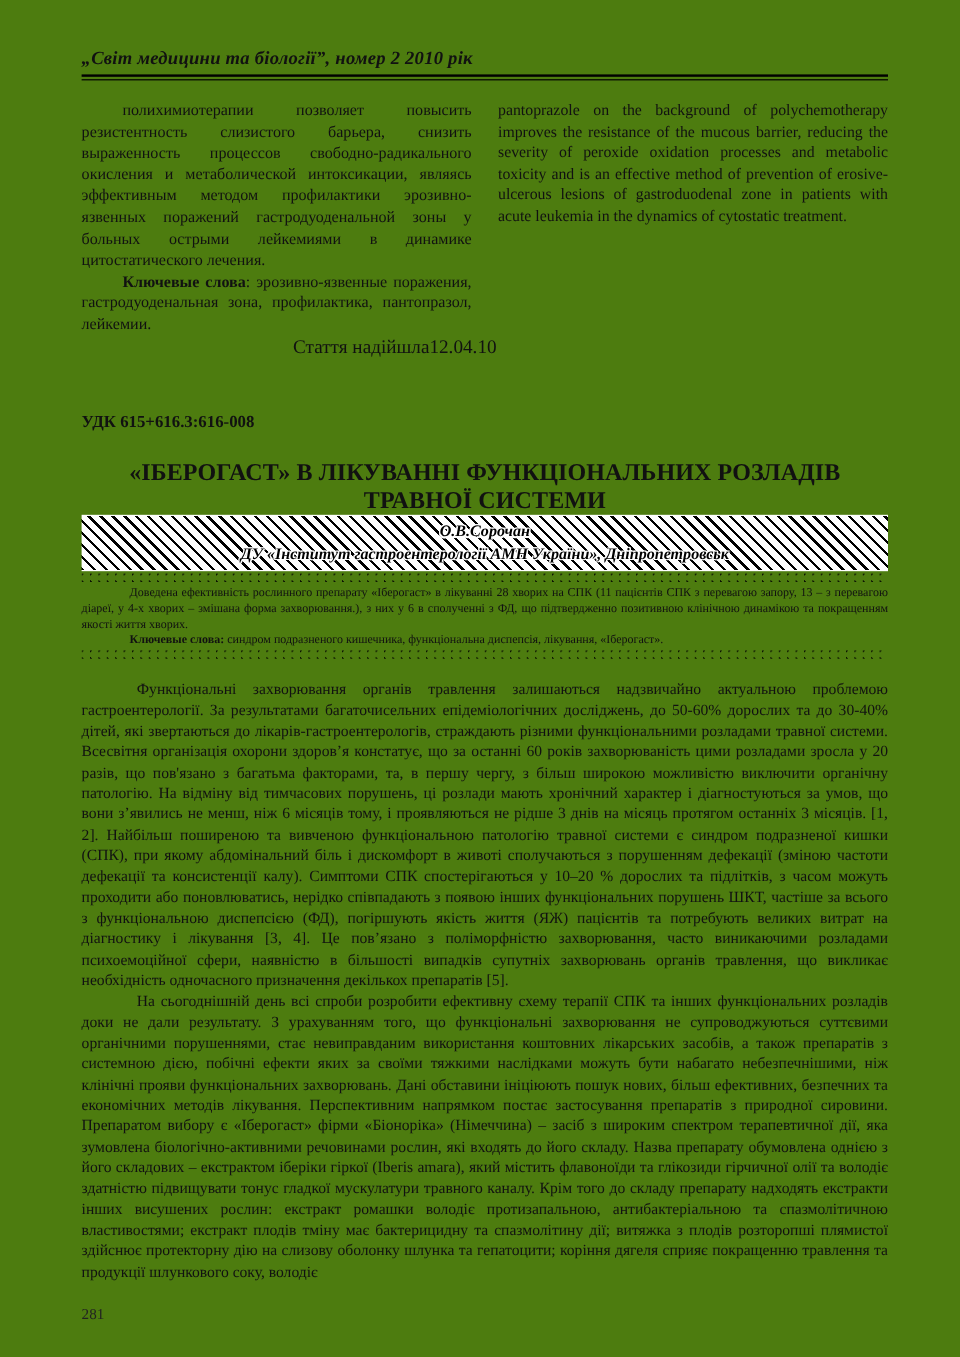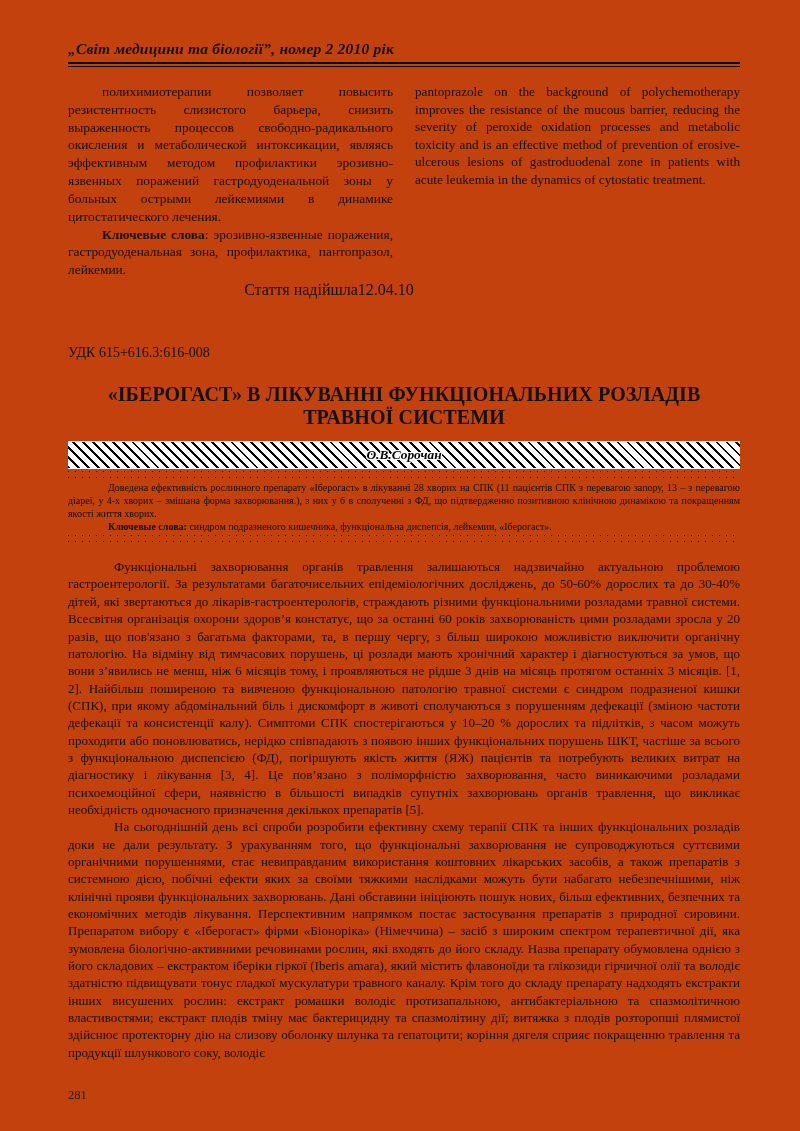--- a/index.html
+++ b/index.html
@@ -9,21 +9,21 @@
   }
   body {
     font-family: "Liberation Serif", "DejaVu Serif", serif;
     color: #111111;
   }
   .page {
     position: relative;
     width: 800px;
     height: 1131px;
     margin: 0 auto;
-    background: #c2410c;
+    background: #4d7c0f;
     overflow: hidden;
     box-sizing: border-box;
   }
   .content {
     position: absolute;
     left: 68px;
     top: 40px;
     width: 672px;
   }
 
@@ -67,36 +67,35 @@
 
   .received {
     text-align: center;
     font-size: 16px;
     margin-top: 2px;
     padding-right: 150px;
   }
 
   
   .udk {
-    font-weight: normal;
+    font-weight: bold;
     font-size: 14px;
     margin-top: 46px;
   }
   .title {
     font-weight: bold;
     font-size: 20px;
     text-align: center;
     margin-top: 22px;
     letter-spacing: .1px;
   }
 
   
   .hatch-block {
     position: relative;
-    margin-top: 12px;
     padding: 3px 0 4px 0;
     text-align: center;
     background-image: repeating-linear-gradient(
         45deg,
         #000 0px, #000 2px,
         #ffffff 2px, #ffffff 7px);
     border-top: 1px solid #ffffff;
     border-bottom: 1px solid #ffffff;
   }
   .hatch-block .hline {
@@ -184,26 +183,27 @@
       </div>
     </div>
 
     <div class="received">Стаття надійшла12.04.10</div>
 
     <div class="udk">УДК 615+616.3:616-008</div>
     <div class="title">«ІБЕРОГАСТ» В ЛІКУВАННІ ФУНКЦІОНАЛЬНИХ РОЗЛАДІВ ТРАВНОЇ СИСТЕМИ</div>
 
     <div class="hatch-block">
       <div class="hline">О.В.Сорочан</div>
+      <div class="hline affil">ДУ «Інститут гастроентерології АМН України», Дніпропетровськ</div>
     </div>
 
     <div class="zigzag top"></div>
     <div class="abstract">
       <p class="indent">Доведена ефективність рослинного препарату «Іберогаст» в лікуванні 28 хворих на СПК (11 пацієнтів СПК з перевагою запору, 13 – з перевагою діареї, у 4-х хворих – змішана форма захворювання.), з них у 6 в сполученні з ФД, що підтвердженно позитивною клінічною динамікою та покращенням якості життя хворих.</p>
-      <p class="indent"><span class="bold">Ключевые слова:</span><span> синдром подразненого кишечника, функціональна диспепсія, лейкемии, «Іберогаст».</span></p>
+      <p class="indent"><span class="bold">Ключевые слова:</span><span> синдром подразненого кишечника, функціональна диспепсія, лікування, «Іберогаст».</span></p>
     </div>
     <div class="zigzag"></div>
 
     <div class="body">
       <p>Функціональні захворювання органів травлення залишаються надзвичайно актуальною проблемою гастроентерології. За результатами багаточисельних епідеміологічних досліджень, до 50-60% дорослих та до 30-40% дітей, які звертаються до лікарів-гастроентерологів, страждають різними функціональними розладами травної системи. Всесвітня організація охорони здоров’я констатує, що за останні 60 років захворюваність цими розладами зросла у 20 разів, що пов'язано з багатьма факторами, та, в першу чергу, з більш широкою можливістю виключити органічну патологію. На відміну від тимчасових порушень, ці розлади мають хронічний характер і діагностуються за умов, що вони з’явились не менш, ніж 6 місяців тому, і проявляються не рідше 3 днів на місяць протягом останніх 3 місяців. [1, 2]. Найбільш поширеною та вивченою функціональною патологію травної системи є синдром подразненої кишки (СПК), при якому абдомінальний біль і дискомфорт в животі сполучаються з порушенням дефекації (зміною частоти дефекації та консистенції калу). Симптоми СПК спостерігаються у 10–20 % дорослих та підлітків, з часом можуть проходити або поновлюватись, нерідко співпадають з появою інших функціональних порушень ШКТ, частіше за всього з функціональною диспепсією (ФД), погіршують якість життя (ЯЖ) пацієнтів та потребують великих витрат на діагностику і лікування [3, 4]. Це пов’язано з поліморфністю захворювання, часто виникаючими розладами психоемоційної сфери, наявністю в більшості випадків супутніх захворювань органів травлення, що викликає необхідність одночасного призначення декількох препаратів [5].</p>
       <p>На сьогоднішній день всі спроби розробити ефективну схему терапії СПК та інших функціональних розладів доки не дали результату. З урахуванням того, що функціональні захворювання не супроводжуються суттєвими органічними порушеннями, стає невиправданим використання коштовних лікарських засобів, а також препаратів з системною дією, побічні ефекти яких за своїми тяжкими наслідками можуть бути набагато небезпечнішими, ніж клінічні прояви функціональних захворювань. Дані обставини ініціюють пошук нових, більш ефективних, безпечних та економічних методів лікування. Перспективним напрямком постає застосування препаратів з природної сировини. Препаратом вибору є «Іберогаст» фірми «Біоноріка» (Німеччина) – засіб з широким спектром терапевтичної дії, яка зумовлена біологічно-активними речовинами рослин, які входять до його складу. Назва препарату обумовлена однією з його складових – екстрактом іберіки гіркої (Iberis amara), який містить флавоноїди та глікозиди гірчичної олії та володіє здатністю підвищувати тонус гладкої мускулатури травного каналу. Крім того до складу препарату надходять екстракти інших висушених рослин: екстракт ромашки володіє протизапальною, антибактеріальною та спазмолітичною властивостями; екстракт плодів тміну має бактерицидну та спазмолітину дії; витяжка з плодів розторопші плямистої здійснює протекторну дію на слизову оболонку шлунка та гепатоцити; коріння дягеля сприяє покращенню травлення та продукції шлункового соку, володіє</p>
     </div>
 
   </div>
 

